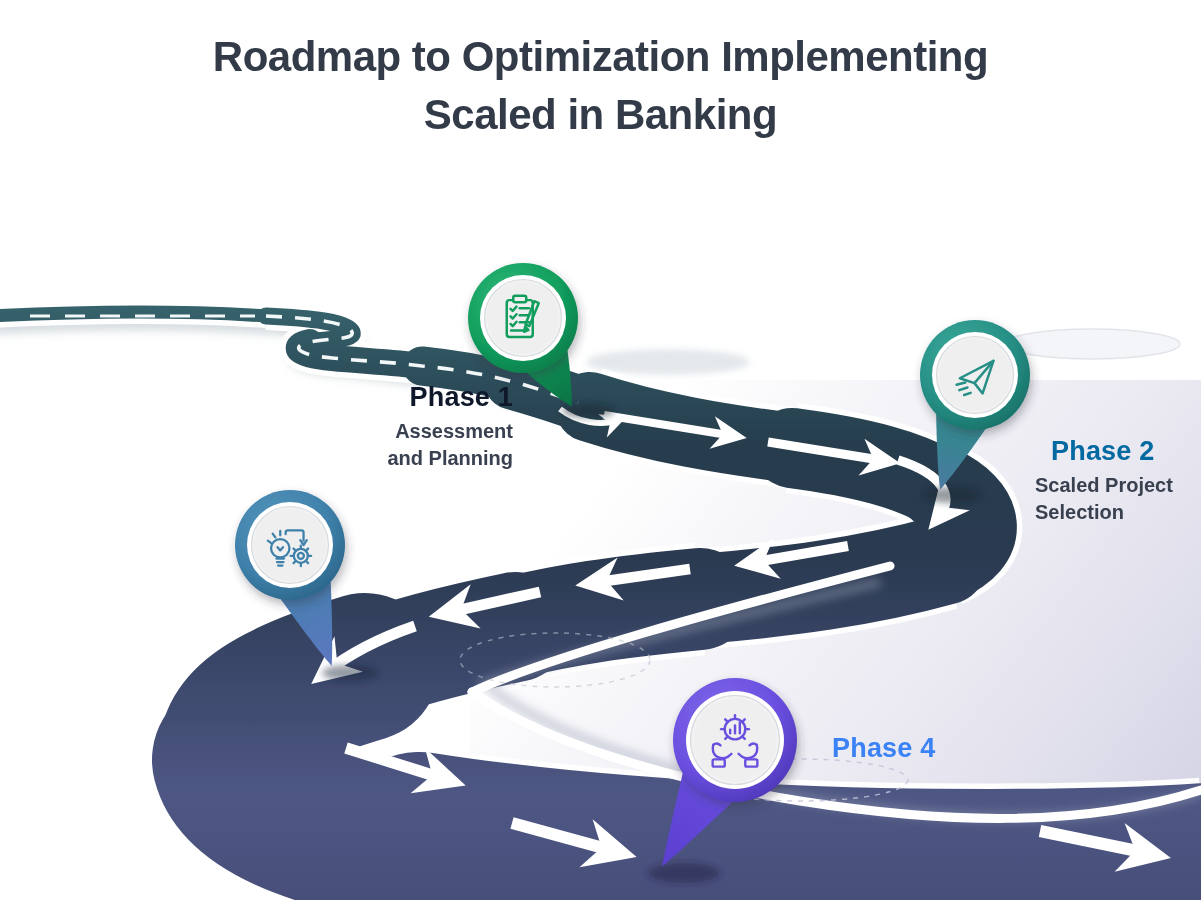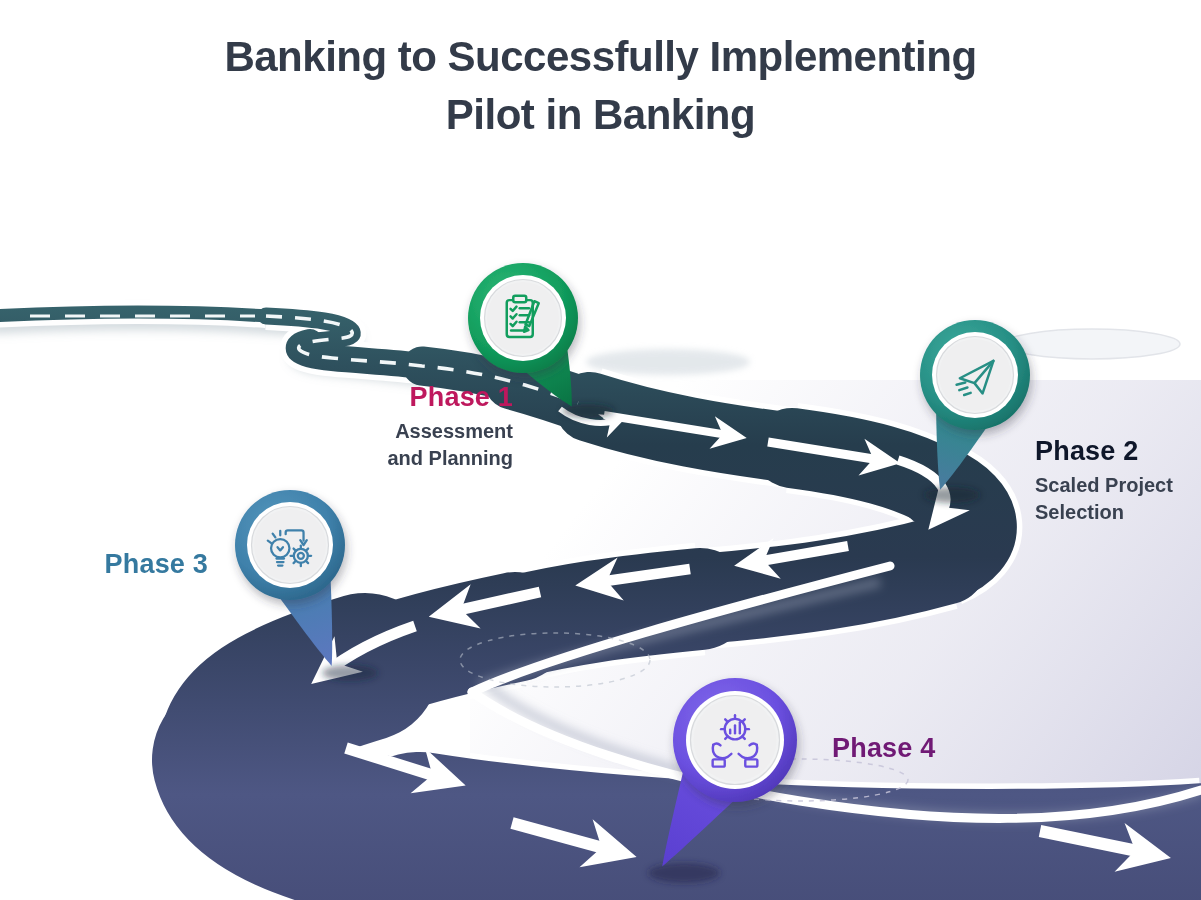--- a/index.html
+++ b/index.html
@@ -5,24 +5,24 @@
   html,body{margin:0;padding:0;background:#ffffff;}
   .stage{position:relative;width:1201px;height:900px;overflow:hidden;background:#ffffff;
          font-family:"Liberation Sans",sans-serif;}
   .stage svg.scene{position:absolute;left:0;top:0;}
   .title{position:absolute;left:0;top:28px;width:100%;text-align:center;
          font-weight:bold;font-size:42px;line-height:1.38;color:#333B49;letter-spacing:-0.5px;}
   .phase-label{position:absolute;}
   .phase-title{font-weight:bold;font-size:27px;letter-spacing:0.2px;}
   .phase-name{margin-top:5px;font-size:20px;font-weight:600;color:#394150;
               line-height:1.36;white-space:pre-line;}
-  .p1 .phase-title{color:#be185d;}
-  .p2 .phase-title{color:#0f172a;}
+  .p1 .phase-title{color:#0f172a;}
+  .p2 .phase-title{color:#0369a1;margin-left:16px;}
   .p3 .phase-title{color:#35799F;}
-  .p4 .phase-title{color:#701a75;}
+  .p4 .phase-title{color:#3b82f6;}
   .align-right{text-align:right;}
 </style>
 </head>
 <body>
 
 <div class="stage">
 
 <svg class="scene" width="1201" height="900" viewBox="0 0 1201 900">
   <defs>
     <linearGradient id="roadGrad" gradientUnits="userSpaceOnUse" x1="0" y1="280" x2="0" y2="940">
@@ -272,37 +272,36 @@
         <rect x="5.5" y="40" width="10" height="6" rx="1.2"></rect>
         <path d="M 42,28 Q 43.5,34 39.5,37.5 Q 35,40.5 30,38 L 27,35.5"></path>
         <path d="M 42,28 Q 39,25.5 36,28.5"></path>
         <rect x="32.5" y="40" width="10" height="6" rx="1.2"></rect>
       </g>
     </svg>
   </g>
 </svg>
 
 <div class="title">
-  <div>Banking to Successfully Implementing</div>
-  <div>Pilot in Banking</div>
+  <div>Roadmap to Optimization Implementing</div>
+  <div>Scaled in Banking</div>
 </div>
 
 <div class="phase-label p1 align-right" style="right:688px;top:382px;">
   <div class="phase-title">Phase 1</div>
   <div class="phase-name">Assessment
 and Planning</div>
 </div>
 
 <div class="phase-label p2" style="left:1035px;top:436px;">
   <div class="phase-title">Phase 2</div>
   <div class="phase-name">Scaled Project
 Selection</div>
 </div>
 
 <div class="phase-label p3 align-right" style="right:993px;top:549px;">
-  <div class="phase-title">Phase 3</div>
 </div>
 
 <div class="phase-label p4" style="left:832px;top:733px;">
   <div class="phase-title">Phase 4</div>
 </div>
 
 </div>
 
 </body></html>

